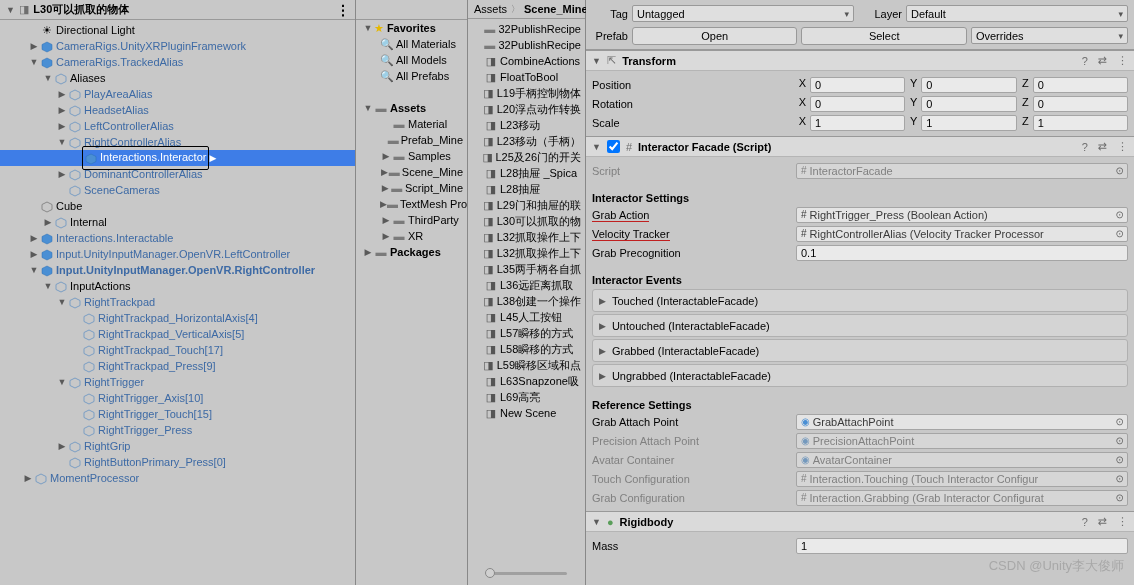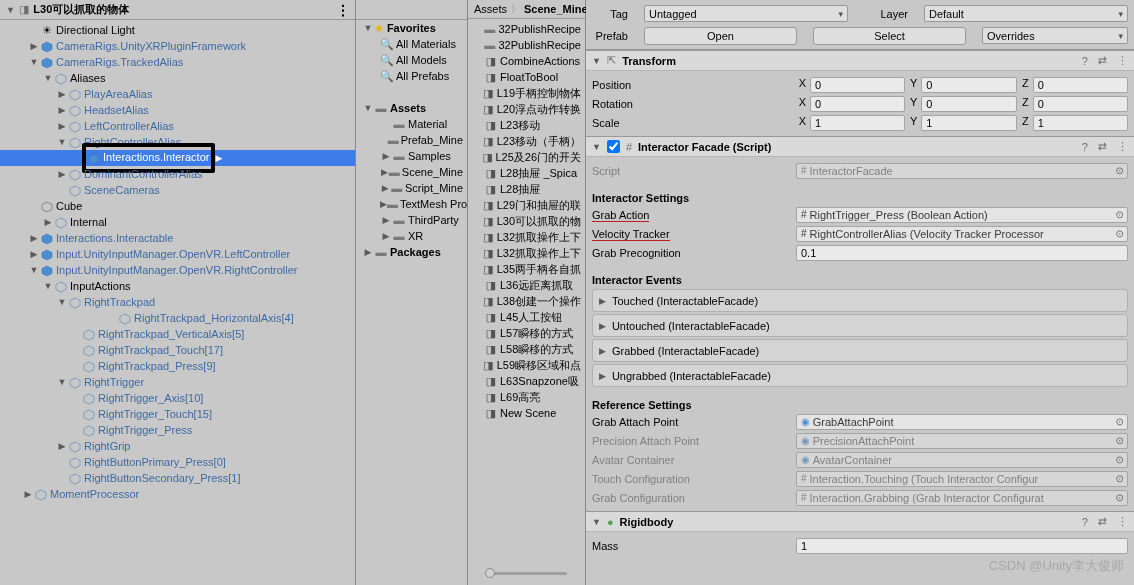--- a/index.html
+++ b/index.html
@@ -17,26 +17,26 @@
 .row{height:16px;display:flex;align-items:center;white-space:nowrap;padding-right:4px}
 .row .arrow{width:12px;text-align:center;font-size:9px;color:#5a5a5a}
 .row .arrow.down::before{content:"▼"}
 .row .arrow.right::before{content:"▶"}
 .row .arrow.none{visibility:hidden}
 .row .icn{width:14px;text-align:center;margin-right:2px}
 .row .label{color:#3d6aa5}
 .row .label.black{color:#000}
 .row.sel{background:#3e7de7}
 .row.sel .label{color:#fff}
-.outlined{border:4px solid #000000;border-radius:2px;padding:4px 2px}
+.outlined{border:1px solid #000000;border-radius:2px;padding:4px 2px}
 .gray{color:#7a7a7a}
 .crumb{height:19px;background:#c8c8c8;border-bottom:1px solid #999;display:flex;align-items:center;padding-left:6px}
 .crumb .sep{margin:0 4px;font-size:9px;color:#777}
 .insp-top{background:#c8c8c8;border-bottom:1px solid #999;padding:4px 6px}
-.insp-row{display:flex;align-items:center;height:19px;gap:16px}
+.insp-row{display:flex;align-items:center;height:19px;gap:4px}
 .insp-row .lbl{width:36px;text-align:right;color:#000}
 .dd{flex:1;background:#dfdfdf;border:1px solid #999;border-radius:2px;height:17px;display:flex;align-items:center;padding:0 4px;position:relative}
 .dd::after{content:"▾";position:absolute;right:4px;font-size:9px;color:#555}
 .btn{flex:1;background:#dfdfdf;border:1px solid #999;border-radius:3px;height:18px;display:flex;align-items:center;justify-content:center}
 .component{border-top:1px solid #999}
 .component-hdr{height:20px;background:#dadada;display:flex;align-items:center;padding:0 6px;gap:6px;border-bottom:1px solid #b5b5b5}
 .component-hdr .arrow{font-size:9px;color:#5a5a5a}
 .component-hdr .cicon{color:#6e6e6e}
 .component-hdr .ctitle{font-weight:bold;flex:1}
 .component-hdr .hicn{color:#6e6e6e;margin-left:4px;font-size:11px}
@@ -167,42 +167,42 @@
           </svg></span>
         <span class="label">Interactions.Interactable</span>
       </div>
       <div class="row" style="padding-left: 28px; text-align: right;">
         <span class="arrow right"></span>
         <span class="icn"><svg class="ci" viewBox="0 0 12 12">
             <path d="M6 1L11 3.5V8.5L6 11L1 8.5V3.5Z" fill="#4a8fd4" stroke="#2a6fb4" stroke-width="0.5"></path>
           </svg></span>
         <span class="label">Input.UnityInputManager.OpenVR.LeftController</span>
       </div>
-      <div class="row" style="padding-left: 28px;">
+      <div class="row" style="padding-left: 28px; font-weight: bold;">
         <span class="arrow down"></span>
         <span class="icn"><svg class="ci" viewBox="0 0 12 12">
             <path d="M6 1L11 3.5V8.5L6 11L1 8.5V3.5Z" fill="#4a8fd4" stroke="#2a6fb4" stroke-width="0.5"></path>
           </svg></span>
         <span class="label">Input.UnityInputManager.OpenVR.RightController</span>
       </div>
       <div class="row" style="padding-left: 42px;">
         <span class="arrow down"></span>
         <span class="icn"><svg class="ci" viewBox="0 0 12 12">
             <path d="M6 1L11 3.5V8.5L6 11L1 8.5V3.5Z" fill="none" stroke="#7a9ec4" stroke-width="1"></path>
           </svg></span>
         <span class="label black">InputActions</span>
       </div>
       <div class="row" style="padding-left: 56px;">
         <span class="arrow down"></span>
         <span class="icn"><svg class="ci" viewBox="0 0 12 12">
             <path d="M6 1L11 3.5V8.5L6 11L1 8.5V3.5Z" fill="none" stroke="#7a9ec4" stroke-width="1"></path>
           </svg></span>
         <span class="label">RightTrackpad</span>
       </div>
-      <div class="row" style="padding-left: 106px;">
+      <div class="row" style="padding-left: 70px;">
         <span class="arrow none"></span>
         <span class="icn"><svg class="ci" viewBox="0 0 12 12">
             <path d="M6 1L11 3.5V8.5L6 11L1 8.5V3.5Z" fill="none" stroke="#7a9ec4" stroke-width="1"></path>
           </svg></span>
         <span class="label">RightTrackpad_HorizontalAxis[4]</span>
       </div>
       <div class="row" style="padding-left: 70px;">
         <span class="arrow none"></span>
         <span class="icn"><svg class="ci" viewBox="0 0 12 12">
             <path d="M6 1L11 3.5V8.5L6 11L1 8.5V3.5Z" fill="none" stroke="#7a9ec4" stroke-width="1"></path>
@@ -257,27 +257,20 @@
             <path d="M6 1L11 3.5V8.5L6 11L1 8.5V3.5Z" fill="none" stroke="#7a9ec4" stroke-width="1"></path>
           </svg></span>
         <span class="label">RightGrip</span>
       </div>
       <div class="row" style="padding-left: 56px;">
         <span class="arrow none"></span>
         <span class="icn"><svg class="ci" viewBox="0 0 12 12">
             <path d="M6 1L11 3.5V8.5L6 11L1 8.5V3.5Z" fill="none" stroke="#7a9ec4" stroke-width="1"></path>
           </svg></span>
         <span class="label">RightButtonPrimary_Press[0]</span>
-      </div>
-      <div class="row" style="padding-left: 56px;">
-        <span class="arrow none"></span>
-        <span class="icn"><svg class="ci" viewBox="0 0 12 12">
-            <path d="M6 1L11 3.5V8.5L6 11L1 8.5V3.5Z" fill="none" stroke="#7a9ec4" stroke-width="1"></path>
-          </svg></span>
-        <span class="label">RightButtonSecondary_Press[1]</span>
       </div>
       <div class="row" style="padding-left: 22px;">
         <span class="arrow right"></span>
         <span class="icn"><svg class="ci" viewBox="0 0 12 12">
             <path d="M6 1L11 3.5V8.5L6 11L1 8.5V3.5Z" fill="none" stroke="#7a9ec4" stroke-width="1"></path>
           </svg></span>
         <span class="label">MomentProcessor</span>
       </div>
     </div>
   </div>

